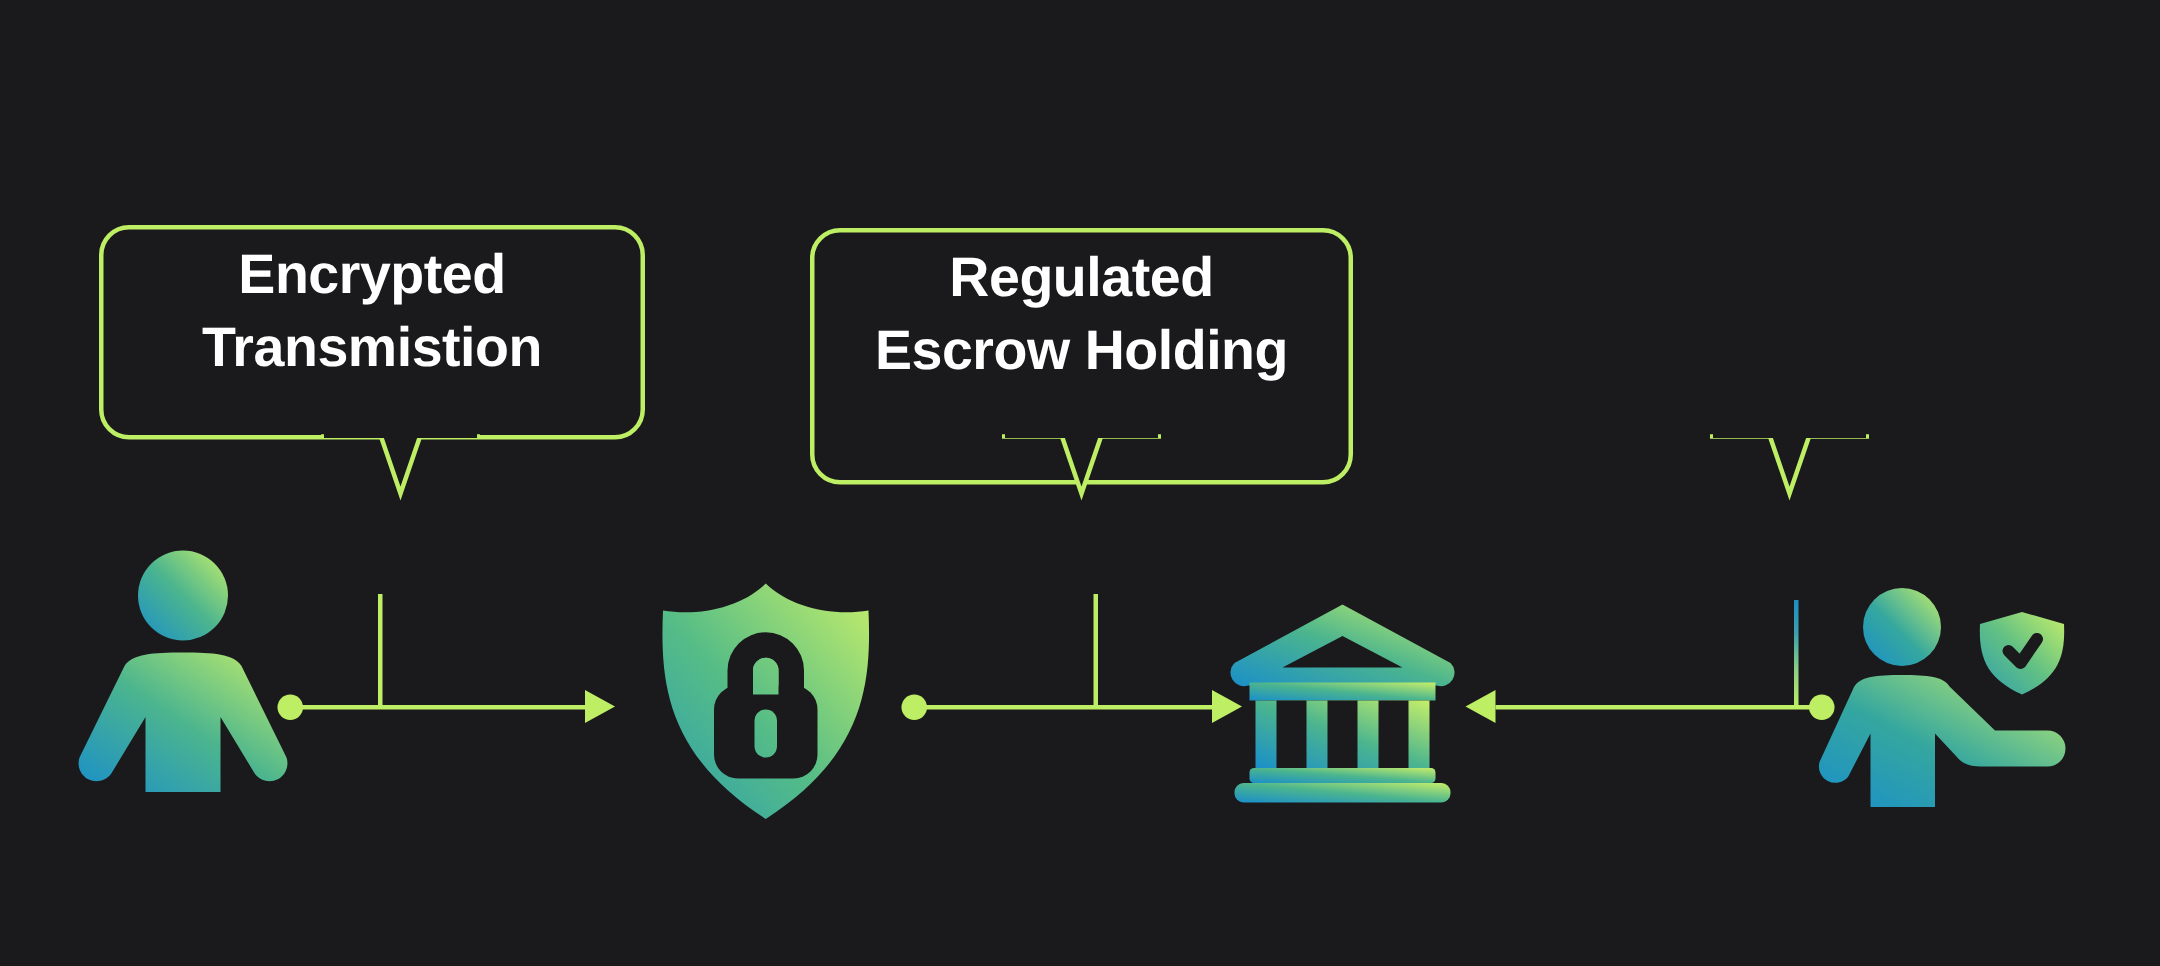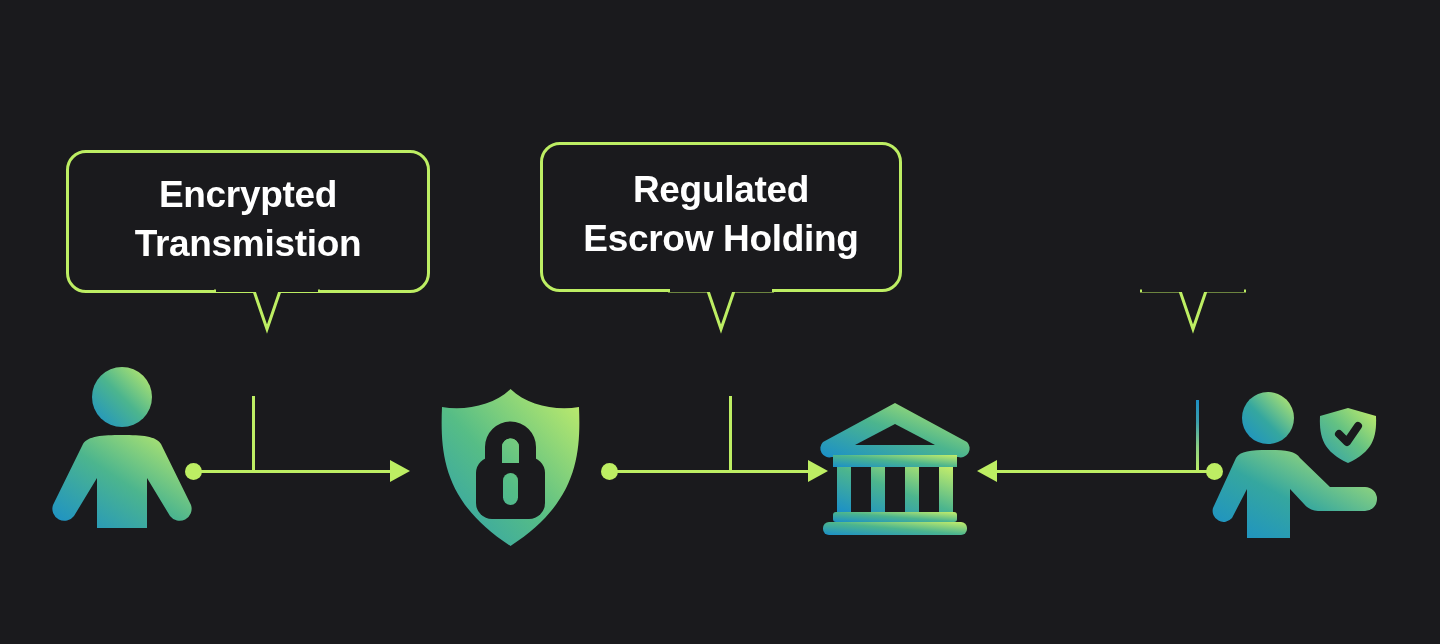--- a/index.html
+++ b/index.html
@@ -22,21 +22,20 @@
   }
 
   
   .callout {
     position: absolute;
     box-sizing: border-box;
     border: 3px solid #bdee63;
     border-radius: 20px;
     background: #1a1a1d;
     display: flex;
-    align-items: center;
     justify-content: center;
     text-align: center;
     color: #ffffff;
     font-weight: bold;
     font-size: 37px;
     line-height: 1.32;
     letter-spacing: -0.3px;
     padding: 6px 14px 10px 14px;
   }
   .callout-text {
@@ -102,21 +101,21 @@
 
   <div class="callout" style="left:66px; top:150px; width:364px; height:143px;">
     <span class="callout-text">Encrypted
 Transmistion</span>
   </div>
   <svg class="callout-tail" style="left:212px; top:288px; width:110px; height:50px;" viewBox="0 0 110 50">
     <path d="M2 3 L42 3 L55 41 L68 3 L108 3" fill="#1a1a1d" stroke="#bdee63" stroke-width="3" stroke-linejoin="miter" stroke-linecap="butt"></path>
     <rect x="4" y="0" width="102" height="4" fill="#1a1a1d"></rect>
   </svg>
 
-  <div class="callout" style="left:540px; top:142px; width:362px; height:150px;">
+  <div class="callout" style="left:540px; top:152px; width:362px; height:171px;">
     <span class="callout-text">Regulated
 Escrow Holding</span>
   </div>
   <svg class="callout-tail" style="left:666px; top:288px; width:110px; height:50px;" viewBox="0 0 110 50">
     <path d="M2 3 L42 3 L55 41 L68 3 L108 3" fill="#1a1a1d" stroke="#bdee63" stroke-width="3" stroke-linejoin="miter" stroke-linecap="butt"></path>
     <rect x="4" y="0" width="102" height="4" fill="#1a1a1d"></rect>
   </svg>
 
   <svg class="callout-tail" style="left:1138px; top:288px; width:110px; height:50px;" viewBox="0 0 110 50">
     <path d="M2 3 L42 3 L55 41 L68 3 L108 3" fill="#1a1a1d" stroke="#bdee63" stroke-width="3" stroke-linejoin="miter" stroke-linecap="butt"></path>

